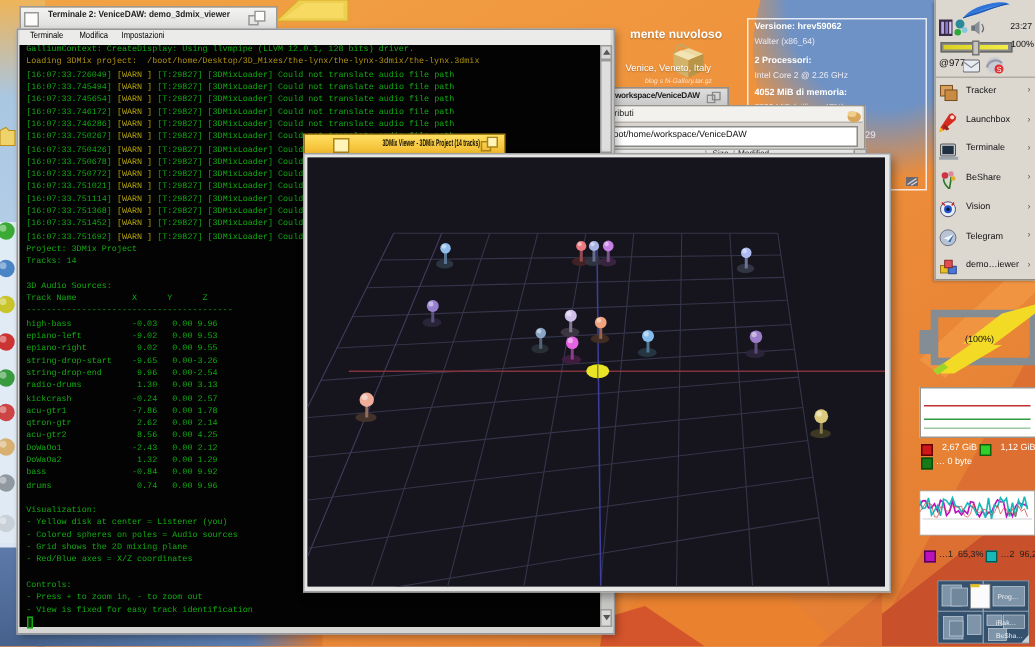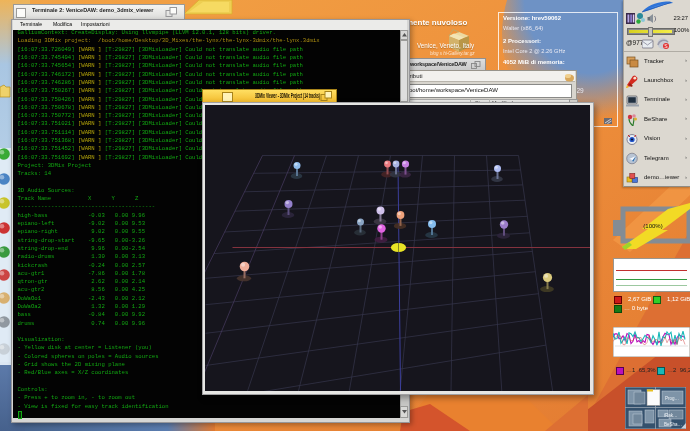--- a/index.html
+++ b/index.html
@@ -65,21 +65,21 @@
     <circle cx="2" cy="250.2" r="2.3" fill="#ffffff" opacity="0.4"></circle>
     <circle cx="4" cy="275" r="5.8" fill="#cc4444"></circle>
     <circle cx="2" cy="273.2" r="2.3" fill="#ffffff" opacity="0.4"></circle>
     <circle cx="4" cy="298" r="5.8" fill="#d8b070"></circle>
     <circle cx="2" cy="296.2" r="2.3" fill="#ffffff" opacity="0.4"></circle>
     <circle cx="4" cy="322" r="5.8" fill="#9098a0"></circle>
     <circle cx="2" cy="320.2" r="2.3" fill="#ffffff" opacity="0.4"></circle>
     <circle cx="4" cy="349" r="5.8" fill="#c8d0d8"></circle>
     <circle cx="2" cy="347.2" r="2.3" fill="#ffffff" opacity="0.4"></circle>
   </svg>
-<div class="t" style="left:406px;top:18.5px;font-size:8px;font-weight:bold;color:#fff;text-shadow:0 1px 1px rgba(90,60,20,0.5)">mente nuvoloso</div>
+<div class="t" style="left:420px;top:18.5px;font-size:8px;font-weight:bold;color:#fff;text-shadow:0 1px 1px rgba(90,60,20,0.5)">mente nuvoloso</div>
 <svg width="26" height="24" viewBox="0 0 26 24" style="position:absolute;left:446px;top:29px">
 <polygon points="3,7 13,3 23,7 13,11" fill="#ecd9a0"></polygon>
     <polygon points="3,7 13,11 13,23 3,18" fill="#d3b26a"></polygon>
     <polygon points="23,7 13,11 13,23 23,18" fill="#b99647"></polygon>
 <polygon points="3,7 8,4.5 18,8.5 13,11" fill="#f2e4b4"></polygon>
     <path d="M13 3 L7 0.5 L3 7" stroke="#c0a868" fill="none" stroke-width="1"></path>
 </svg>
 <div class="t" style="left:417px;top:43px;font-size:6.3px;color:#fff;text-shadow:0 1px 1px rgba(90,60,20,0.45)">Venice, Veneto, Italy</div>
 <div class="t" style="left:430px;top:51.5px;font-size:4.5px;font-style:italic;color:rgba(255,255,255,0.75)">blog s hi-Gallery.tar.gz</div>
 <div class="t" style="left:576.5px;top:86.5px;font-size:6.5px;color:#e8e8ee">29</div>

